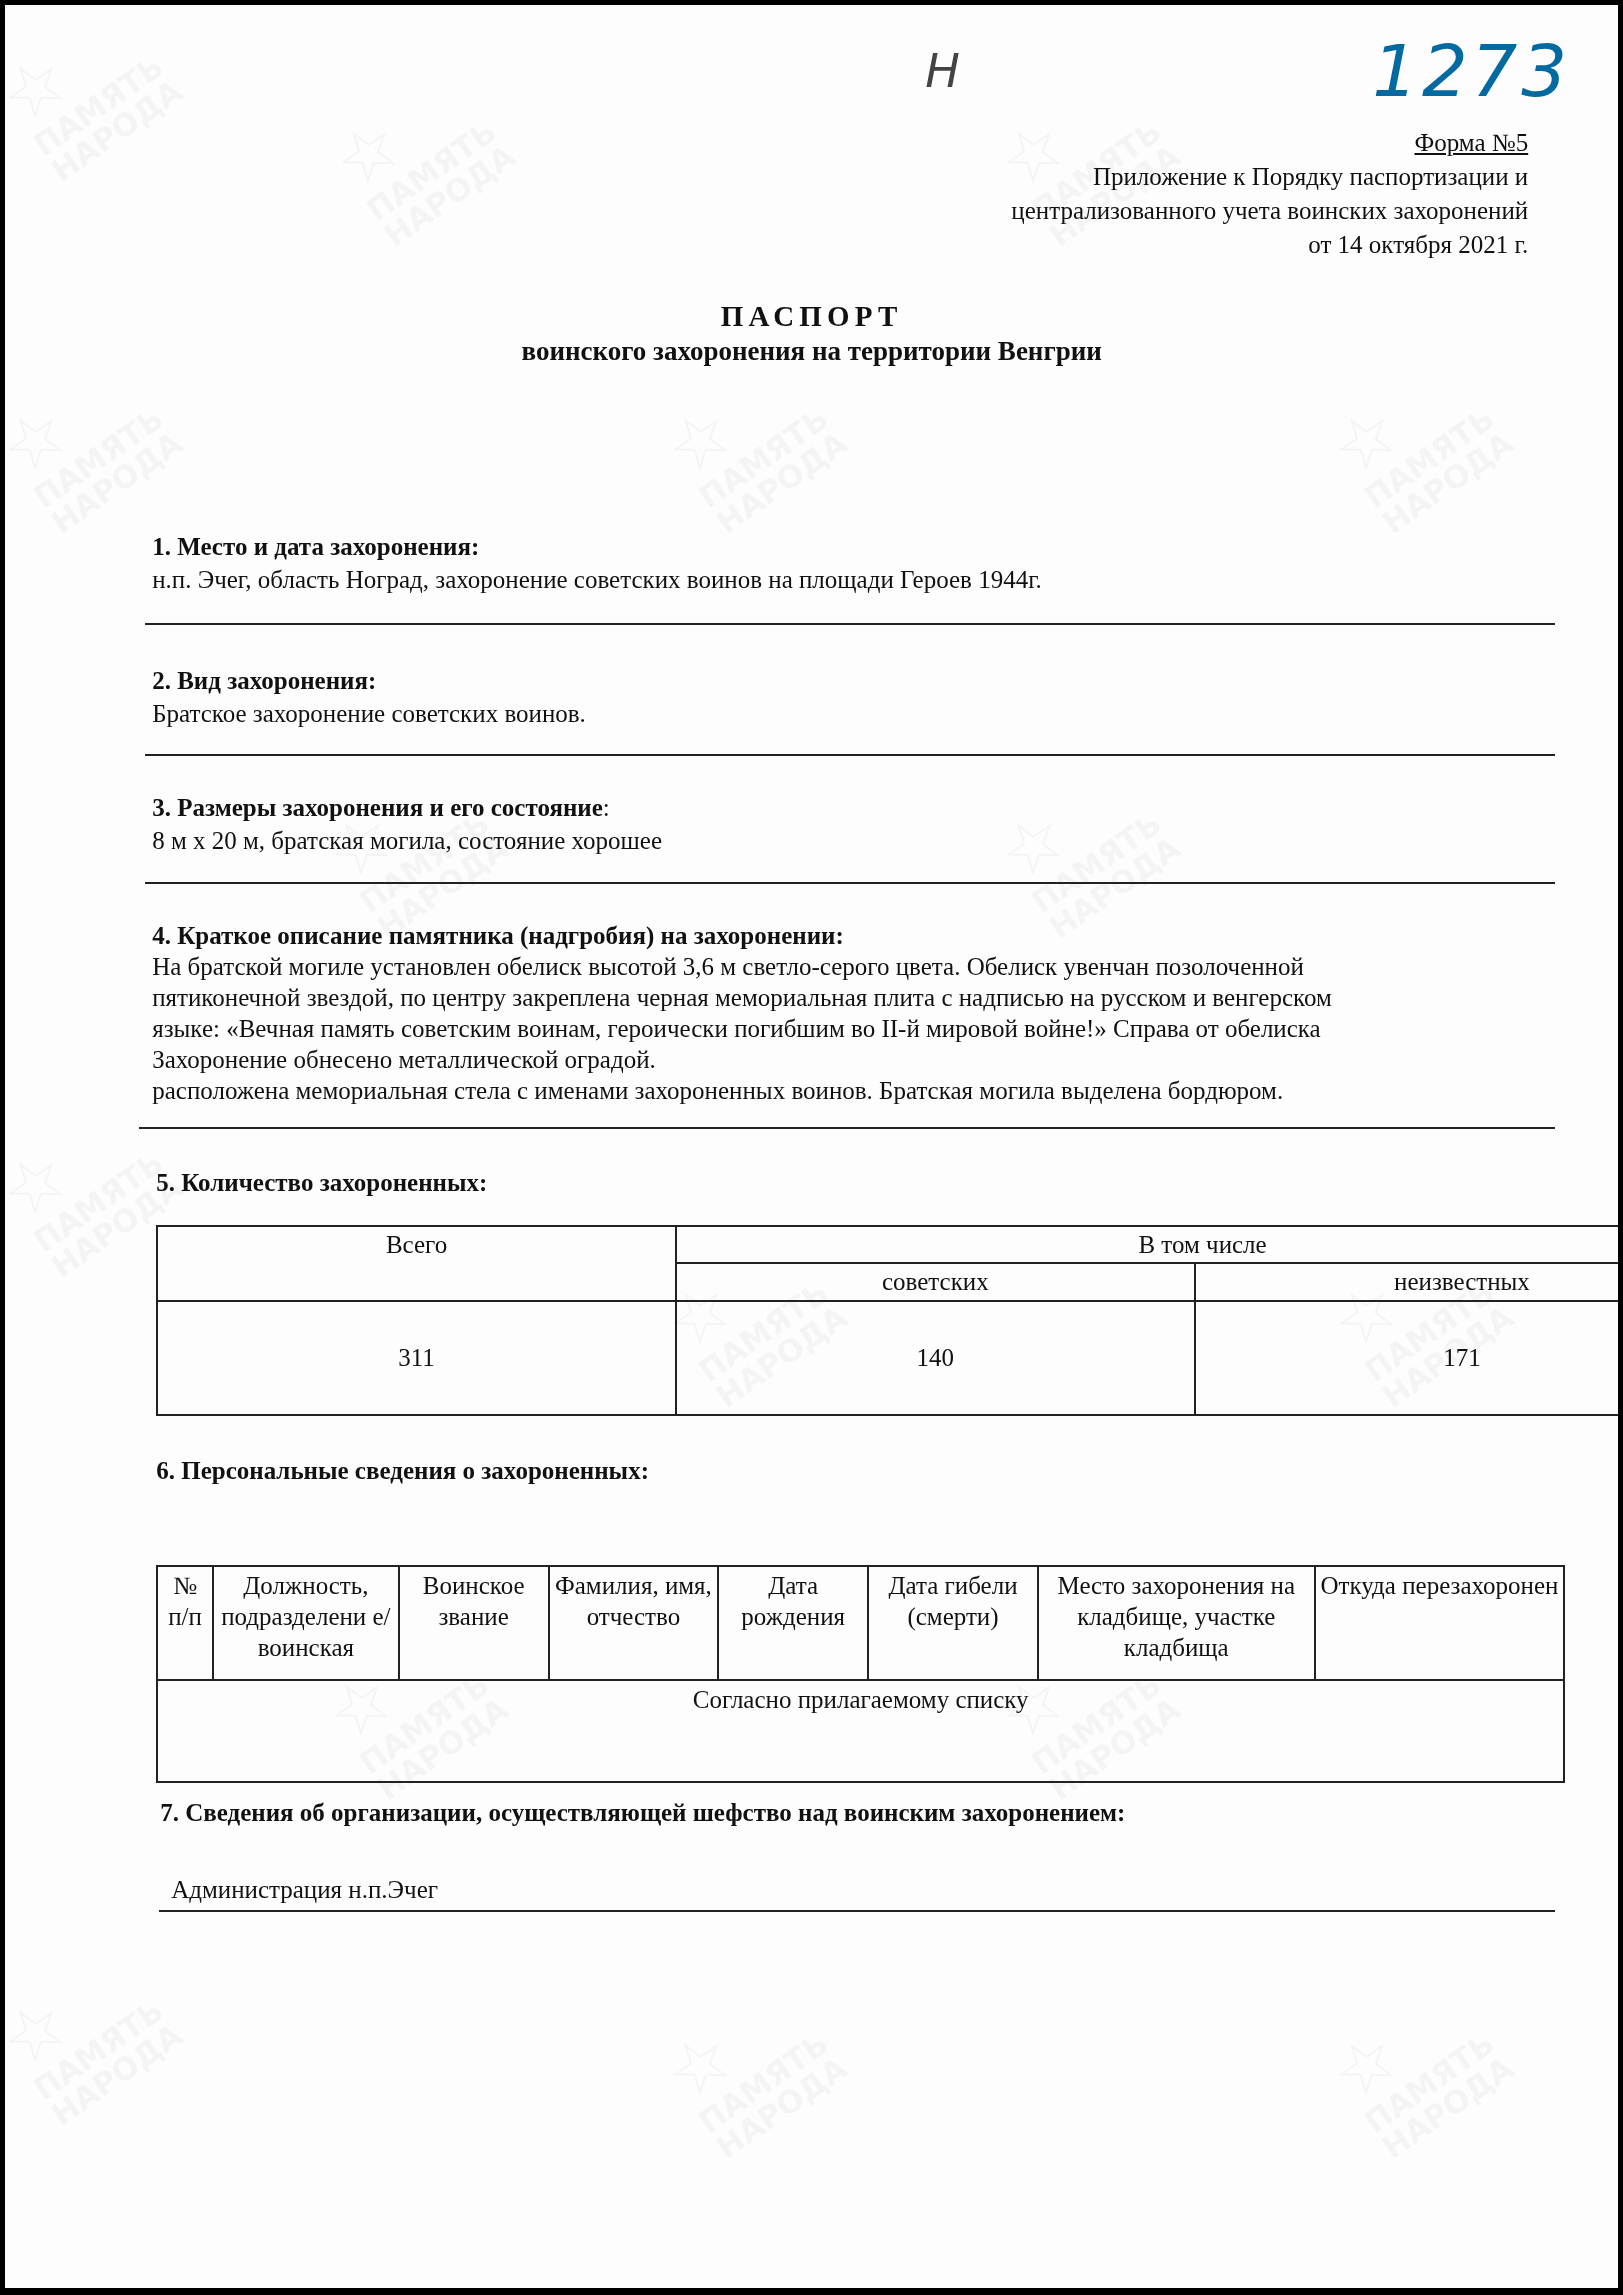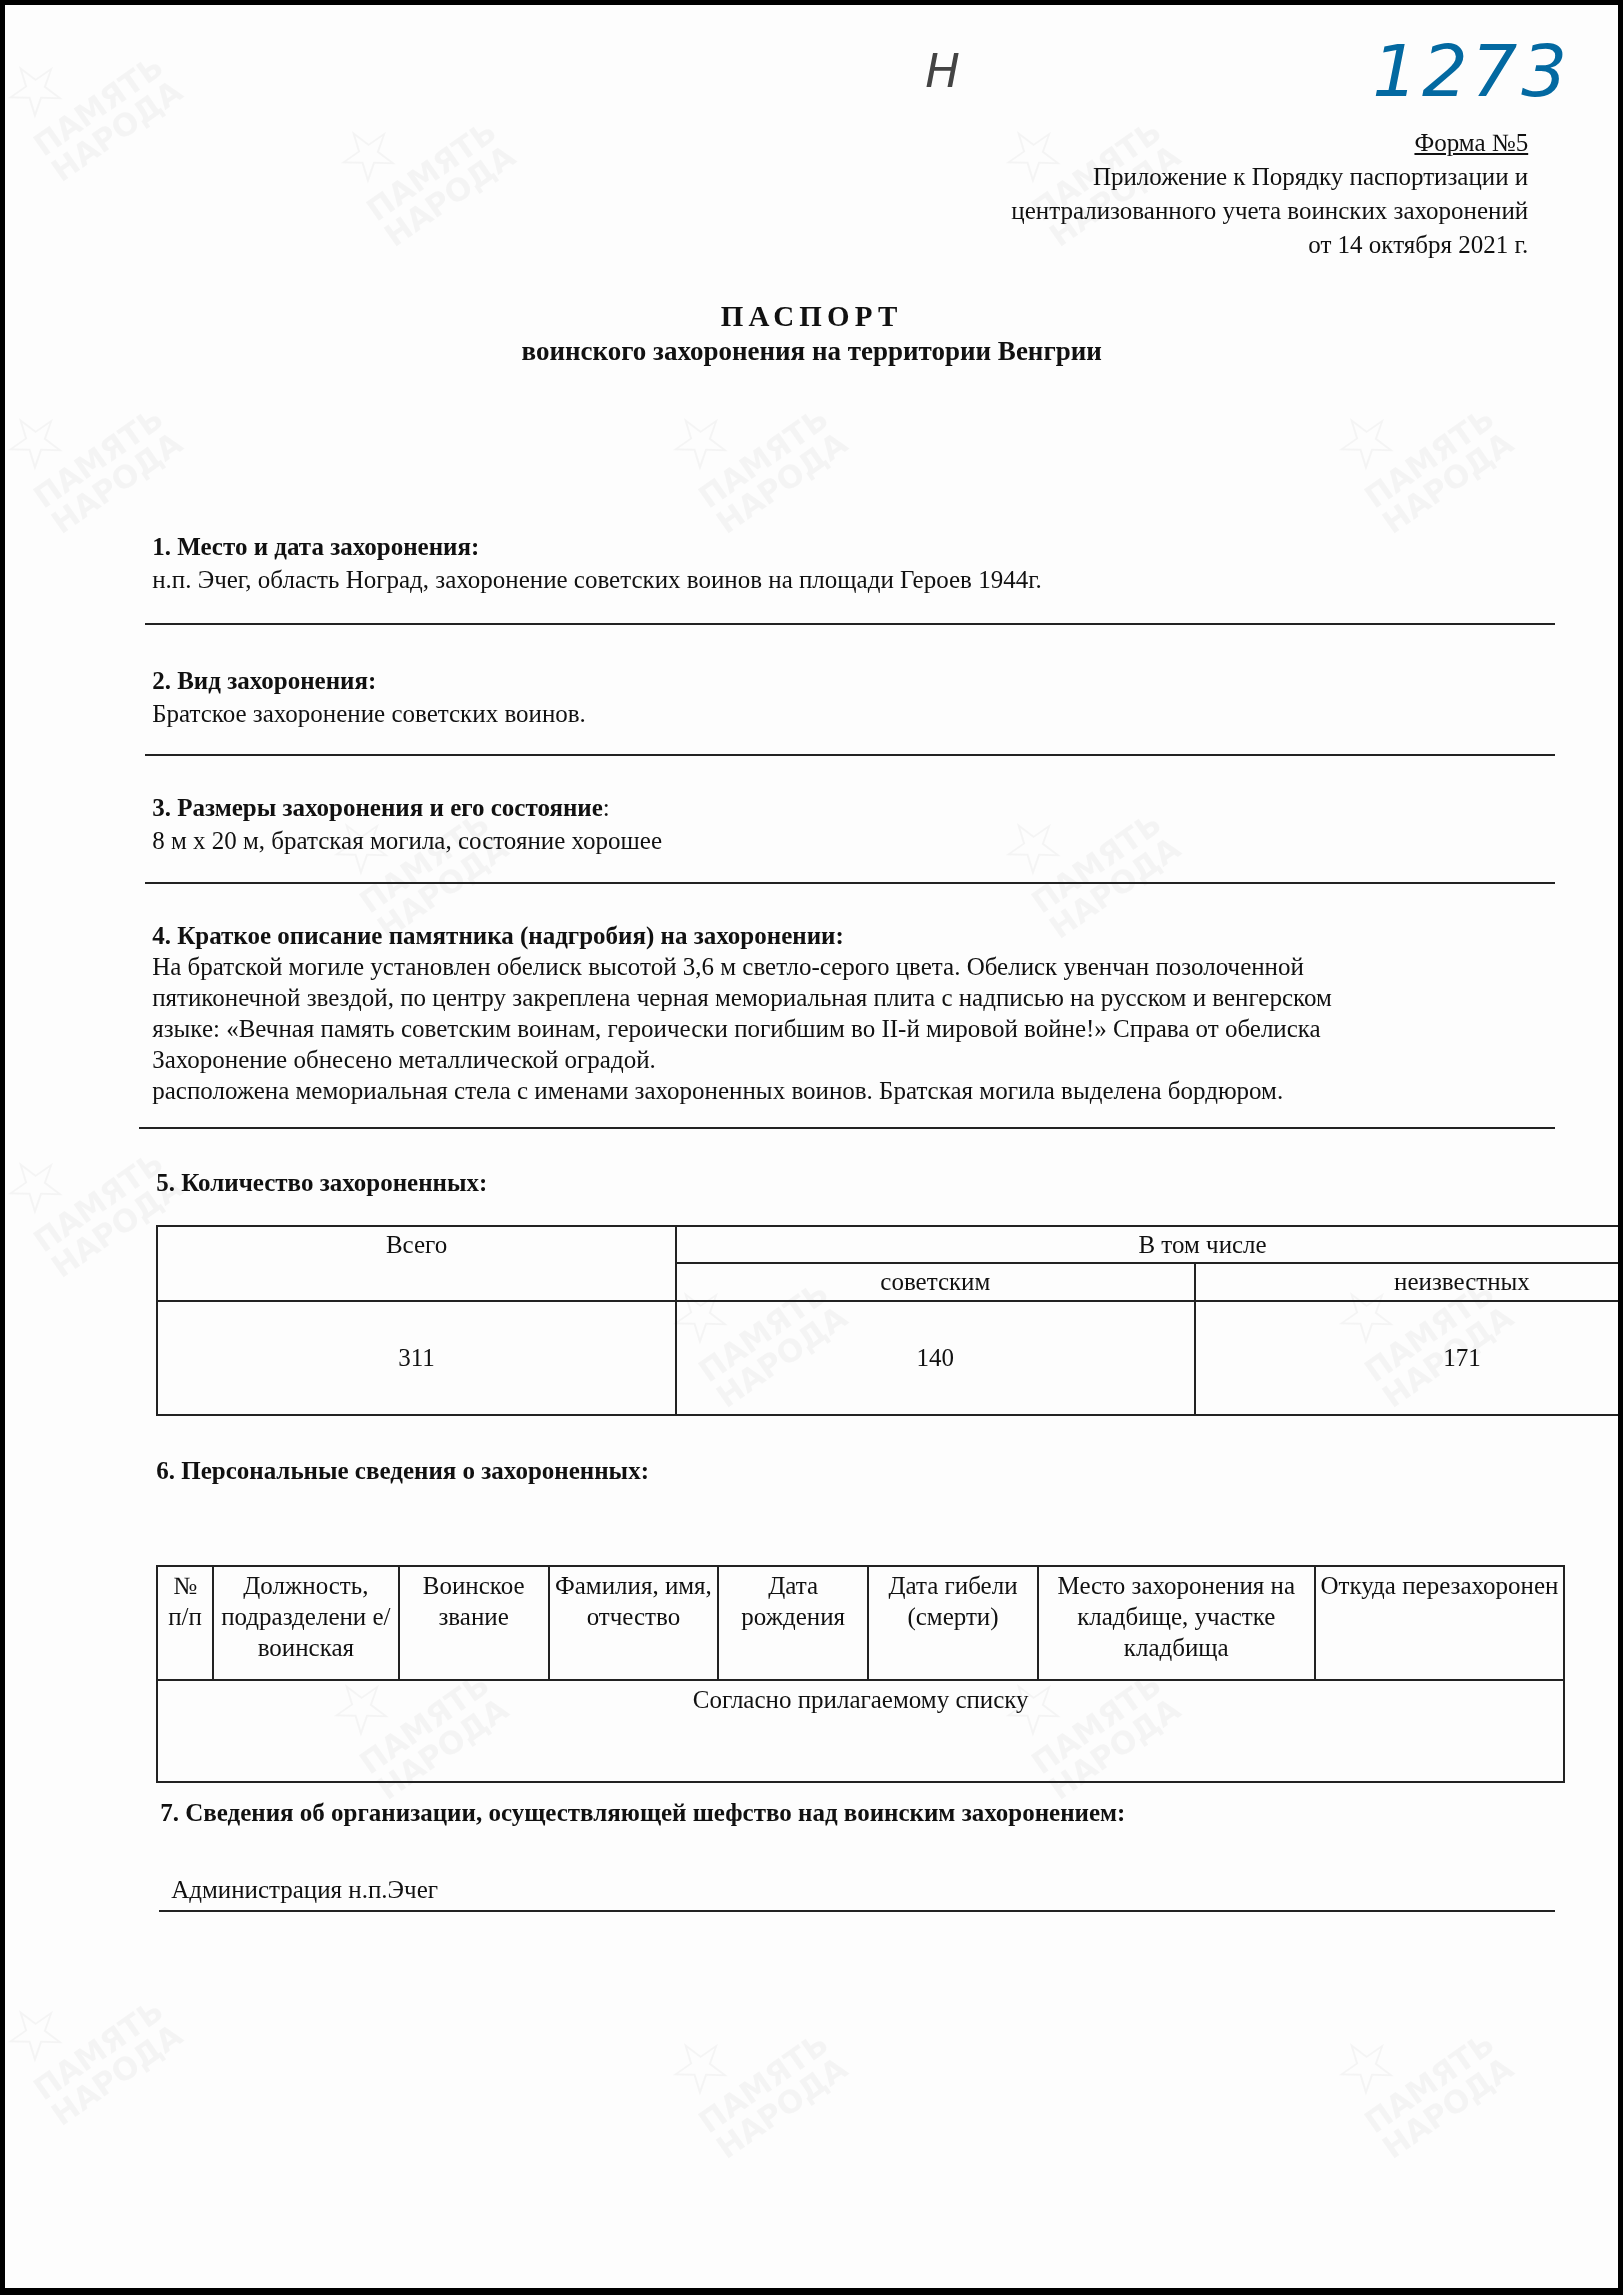--- a/index.html
+++ b/index.html
@@ -164,21 +164,21 @@
   <div class="section" style="top:1161px; left:151px">
     <div class="h">5. Количество захороненных:</div>
   </div>
   <table class="t" style="left:151px; top:1220px; width:1574px">
     <tbody>
         <tr style="height:33px">
       <td rowspan="2" style="width:33%">Всего</td>
       <td colspan="2">В том числе</td>
     </tr>
     <tr style="height:38px">
-      <td style="width:33%">советским</td>
+      <td style="width:33%">советских</td>
       <td>неизвестных</td>
     </tr>
     <tr style="height:114px">
       <td class="num">311</td>
       <td class="num">140</td>
       <td class="num">171</td>
     </tr>
   </tbody>
     </table>
 

